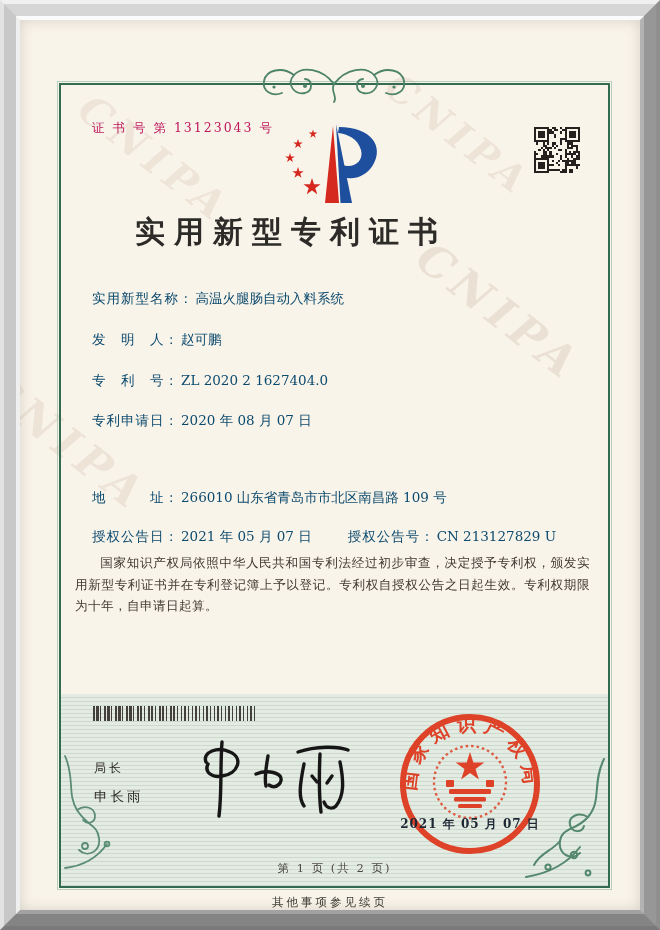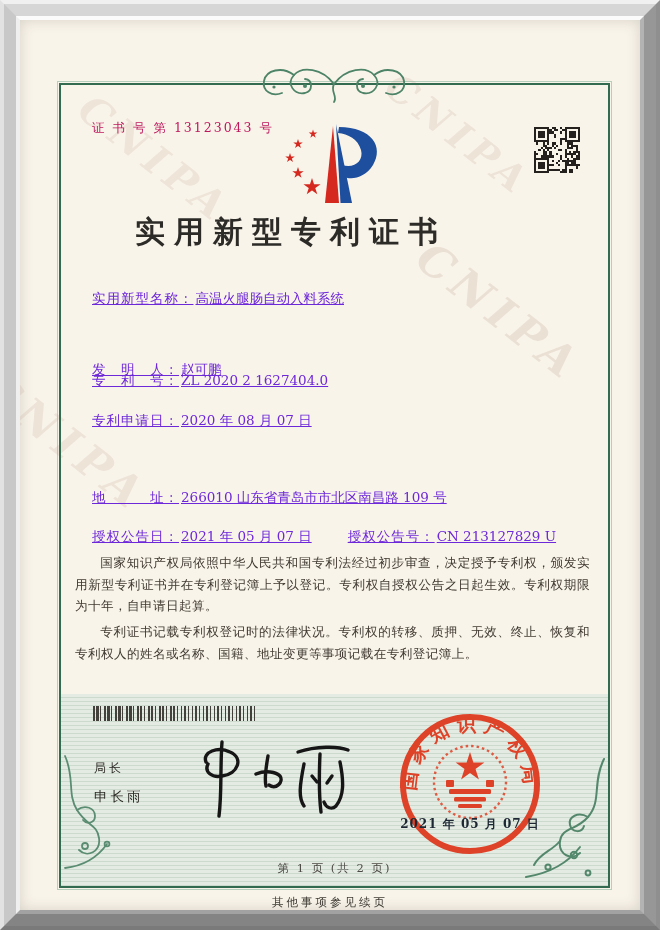--- a/index.html
+++ b/index.html
@@ -31,21 +31,21 @@
     background-image:repeating-linear-gradient(0deg,rgba(96,138,112,.18) 0 1px,rgba(255,255,255,0) 1px 4px);
   }
   .ornament{position:absolute;z-index:4;}
   .cert-no{position:absolute;left:72px;top:100px;font-size:12.5px;letter-spacing:2px;color:#be185d;z-index:5;}
   .logo{position:absolute;left:256px;top:101px;z-index:5;}
   .qr{position:absolute;left:514px;top:107px;width:46px;height:46px;z-index:5;}
   .title{
     position:absolute;left:39px;top:192px;width:455px;text-align:center;
     font-size:30px;font-weight:bold;color:#2d2b28;letter-spacing:9px;text-indent:9px;z-index:5;
   }
-  .row{position:absolute;left:72px;font-size:13.5px;color:#6d28d9;white-space:nowrap;z-index:5;text-decoration:underline;}
+  .row{position:absolute;left:72px;font-size:13.5px;color:#0c4a6e;white-space:nowrap;z-index:5;}
   .row .lab{letter-spacing:1px;}
   .row .val{margin-left:2px;}
   .row .lab2{margin-left:36px;letter-spacing:1px;}
   .paras{position:absolute;left:55px;top:534px;width:515px;z-index:5;color:#403a32;font-family:Liberation Mono, monospace;}
   .paras p{margin:0 0 4px 0;font-size:12.6px;line-height:1.72;text-indent:2em;text-align:justify;letter-spacing:.4px;}
   .barcode{
     position:absolute;left:73px;top:686px;width:163px;height:15px;z-index:5;
     background:repeating-linear-gradient(90deg,#44403c 0 1.5px,transparent 1.5px 3px,#44403c 3px 5.5px,transparent 5.5px 7px,#44403c 7px 8px,transparent 8px 11px);
   }
   .signer-title{position:absolute;left:74px;top:740px;font-size:12px;letter-spacing:3px;color:#2c2a26;z-index:5;}
@@ -266,39 +266,38 @@
             <rect x="0" y="14" width="7" height="7" fill="#24211e"></rect>
             <rect x="1" y="15" width="5" height="5" fill="#f9f4ea"></rect>
             <rect x="2" y="16" width="3" height="3" fill="#24211e"></rect>
           </svg>
 
      <div class="title">实用新型专利证书</div>
 
      <div class="row" style="top:270px;">
        <span class="lab">实用新型名称：</span><span class="val">高温火腿肠自动入料系统</span>
      </div>
-     <div class="row" style="top:311px;margin-top:30px;">
+     <div class="row" style="top:311px;">
        <span class="lab">发　明　人：</span><span class="val">赵可鹏</span>
      </div>
      <div class="row" style="top:352px;">
        <span class="lab">专　利　号：</span><span class="val">ZL 2020 2 1627404.0</span>
      </div>
      <div class="row" style="top:392px;">
        <span class="lab">专利申请日：</span><span class="val">2020 年 08 月 07 日</span>
      </div>
      <div class="row" style="top:469px;">
        <span class="lab">地　　　址：</span><span class="val">266010 山东省青岛市市北区南昌路 109 号</span>
      </div>
      <div class="row" style="top:508px;">
        <span class="lab">授权公告日：</span><span class="val">2021 年 05 月 07 日</span><span class="lab2">授权公告号：</span><span class="val">CN 213127829 U</span>
      </div>
 
      <div class="paras">
        <p>国家知识产权局依照中华人民共和国专利法经过初步审查，决定授予专利权，颁发实用新型专利证书并在专利登记簿上予以登记。专利权自授权公告之日起生效。专利权期限为十年，自申请日起算。</p>
-       <p>专利证书记载专利权登记时的法律状况。专利权的转移、质押、无效、终止、恢复和专利权人的姓名或名称、国籍、地址变更等事项记载在专利登记簿上。</p>
      </div>
 
      <div class="barcode"></div>
 
      <div class="signer-title">局长</div>
      <div class="signer-name">申长雨</div>
 
      <svg class="signature" width="162" height="88" viewBox="0 0 162 88">
        <g fill="none" stroke="#161616" stroke-width="3.4" stroke-linecap="round" stroke-linejoin="round">
          <path d="M30,10 C28,38 30,60 27,84"></path>

